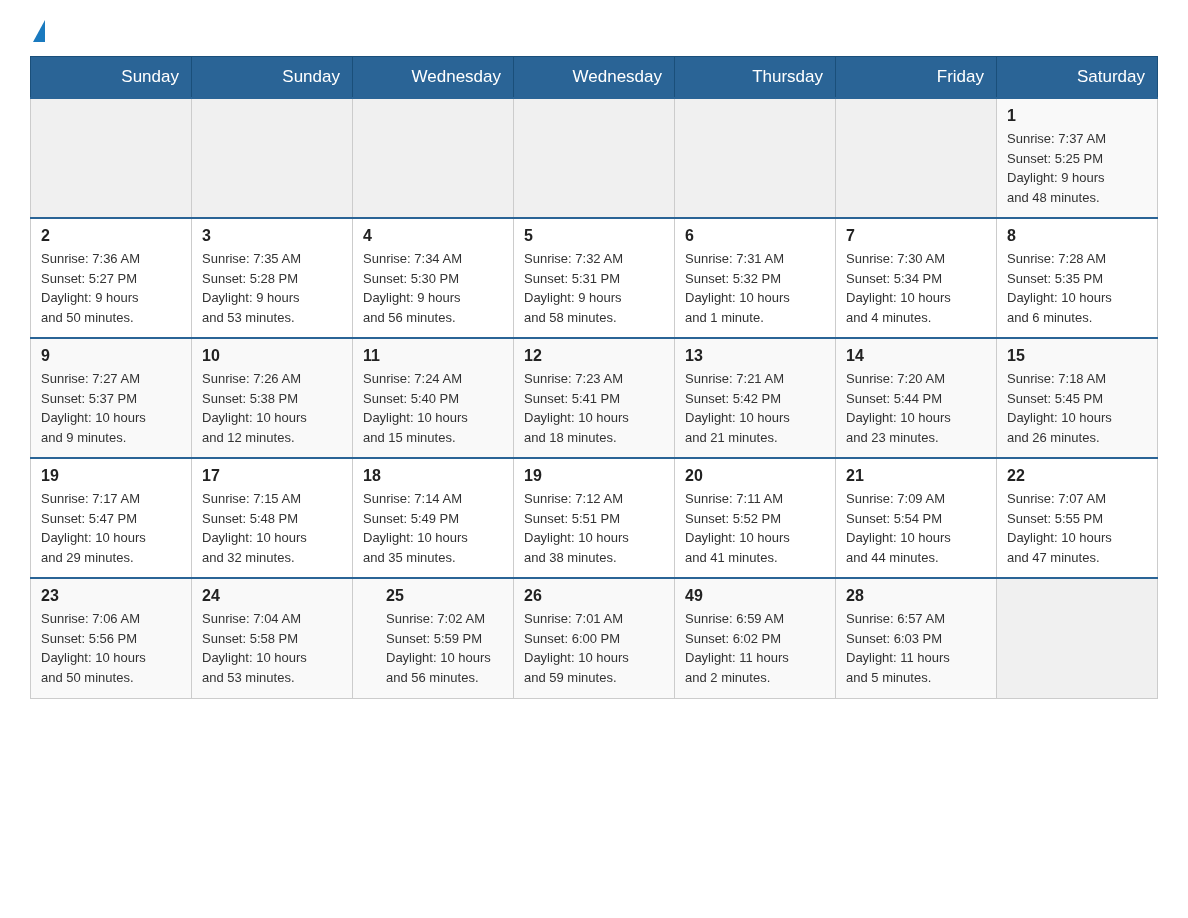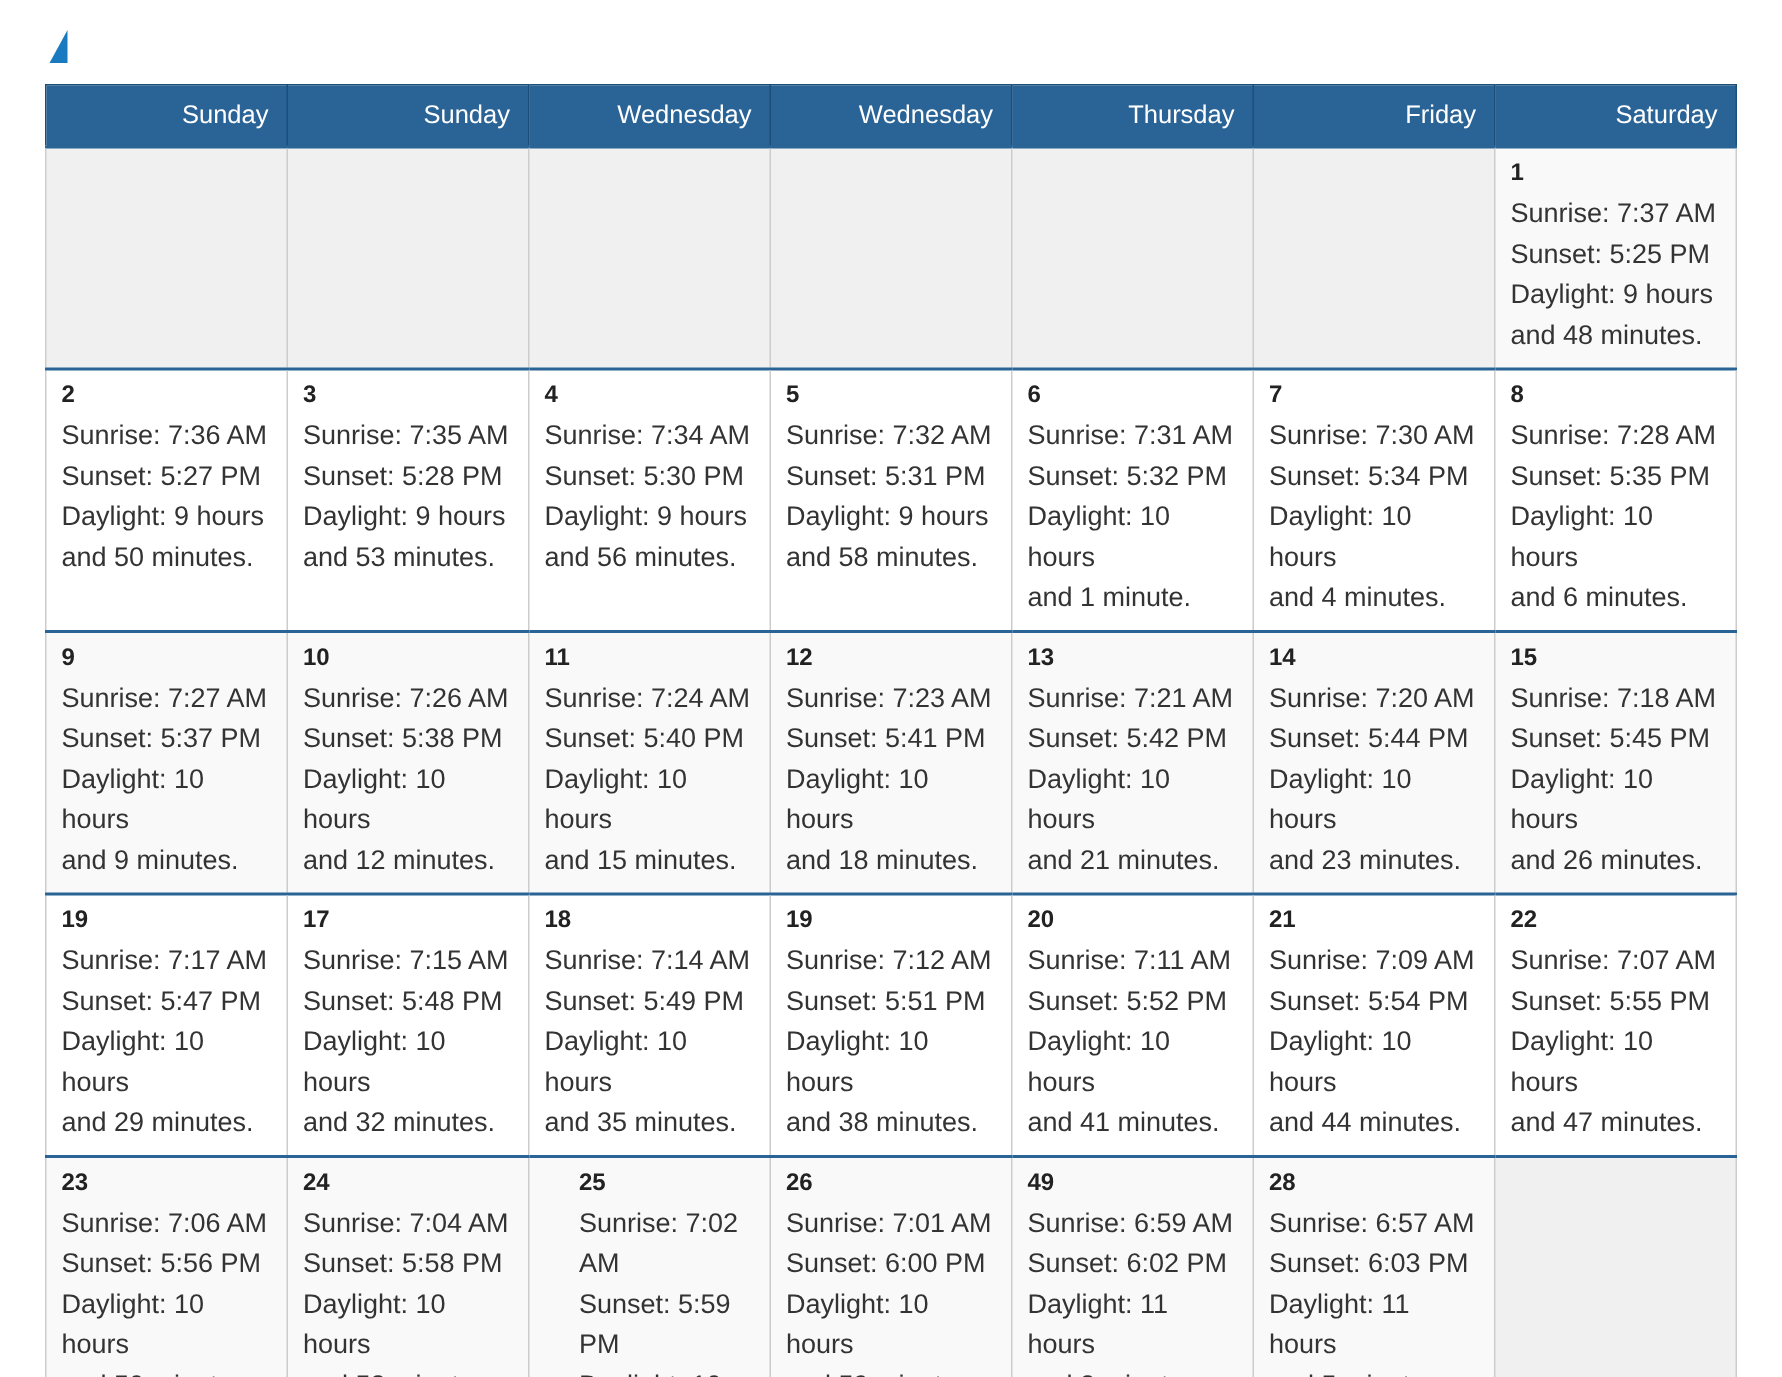--- a/index.html
+++ b/index.html
@@ -88,21 +88,21 @@
       background-color: #fff;
     }
     .day-number {
       font-size: 16px;
       font-weight: bold;
       color: #222;
       display: block;
       margin-bottom: 4px;
     }
     .day-info {
-      font-size: 18px;
+      font-size: 13px;
       color: #333;
       line-height: 1.5;
     }
     .empty-cell {
       background: #f0f0f0 !important;
     }
   </style>
 </head>
 <body>
 

